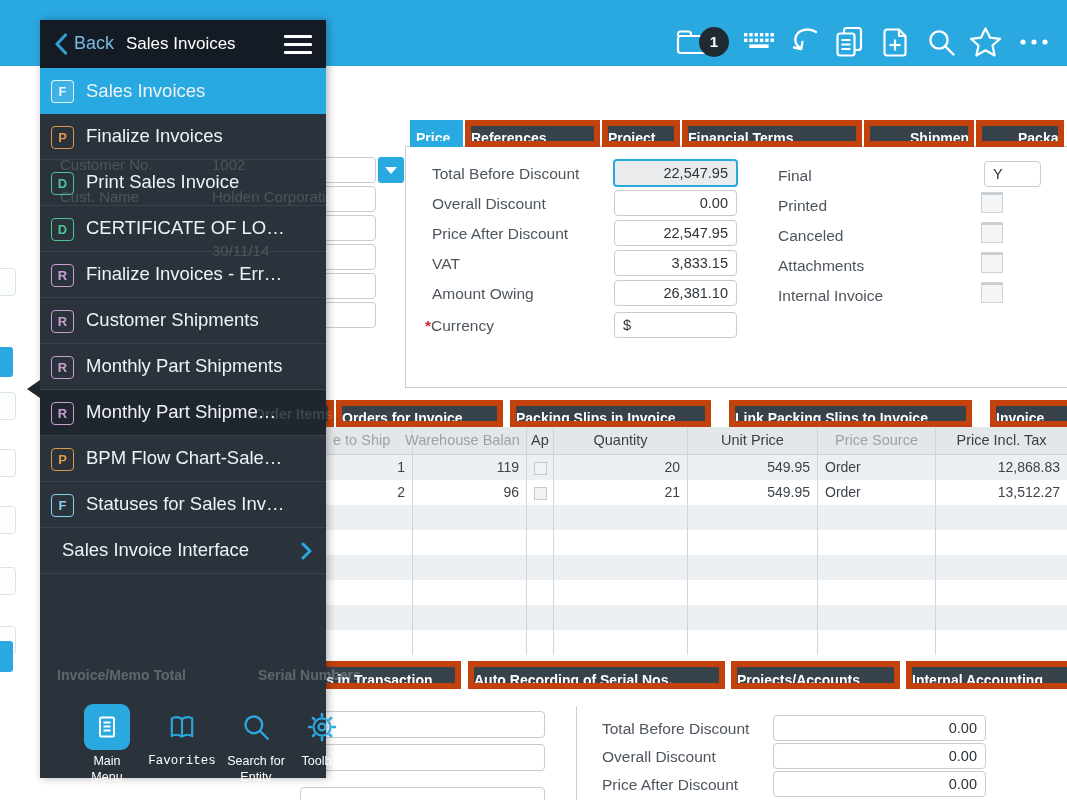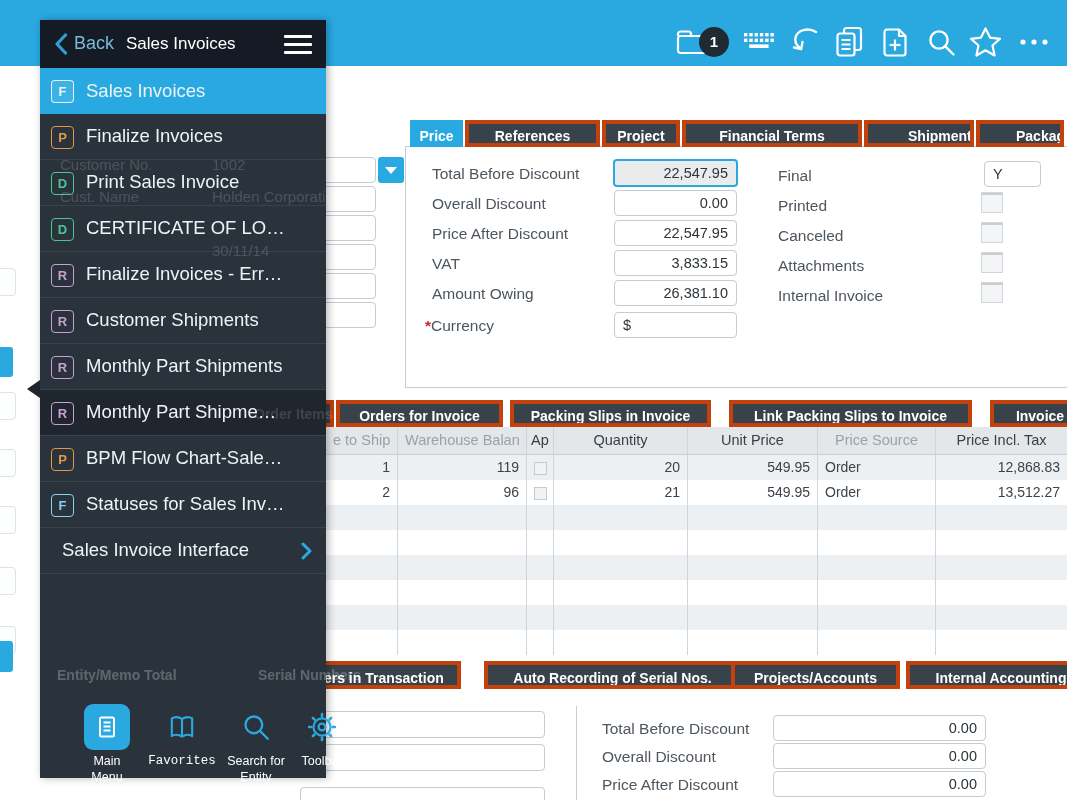--- a/index.html
+++ b/index.html
@@ -41,22 +41,22 @@
   .tool{position:absolute;top:24px;text-align:center;cursor:pointer;}
   .tool .lab{color:#ffffff;font-size:12.5px;line-height:1.25;margin-top:4px;white-space:pre-line;}
   .tool-iconbox{width:46px;height:46px;margin:0 auto;border-radius:9px;display:flex;align-items:center;justify-content:center;}
   .tool-iconbox.blue{background:#2aa9e1;}
 
   
   .ghost{position:absolute;color:rgba(255,255,255,0.16);font-size:15px;white-space:nowrap;pointer-events:none;z-index:31;}
   .ghost.tabg{color:rgba(255,255,255,0.25);font-weight:bold;font-size:14px;}
 
   
-  .tab{position:absolute;height:27px;background:#37424b;border:4px solid #c2410c;box-sizing:border-box;
-       color:#fff;font-size:14px;font-weight:bold;text-align:center;line-height:25px;cursor:pointer;
+  .tab{position:absolute;height:27px;background:#37424b;border:6px solid #c2410c;box-sizing:border-box;
+       color:#fff;font-size:14px;font-weight:bold;text-align:left;line-height:25px;cursor:pointer;
        white-space:nowrap;overflow:hidden;}
   .tab.active{background:#29a9e2;border-color:#29a9e2;}
 
   
   .inp{position:absolute;box-sizing:border-box;height:26px;background:#fff;border:1px solid #c6ccd2;
        border-radius:4px;font-family:"Liberation Sans",sans-serif;font-size:14.5px;color:#2d3439;
        text-align:right;padding:0 8px;outline:none;}
   .inp.left{text-align:left;}
   .inp.focused{border:2px solid #2aa9e1;background:#e9ebec;}
   .flabel{position:absolute;color:#4d555d;font-size:15.5px;white-space:nowrap;}
@@ -70,21 +70,21 @@
 
   
   .table{position:absolute;left:326px;top:427px;width:741px;height:229px;}
   .hrow{position:absolute;left:0;top:0;width:741px;height:28px;background:#e3e7ea;border-bottom:1px solid #c9cfd4;box-sizing:border-box;}
   .trow{position:absolute;left:0;width:741px;height:25px;}
   .bg-g{background:#edf0f2;} .bg-w{background:#ffffff;}
   .tc{position:absolute;top:0;height:100%;box-sizing:border-box;border-right:1px solid #cfd5da;
       font-size:14px;color:#3c434a;line-height:25px;padding:0 7px;white-space:nowrap;overflow:hidden;}
   .hrow .tc{line-height:27px;font-size:14.5px;}
   .hgray{color:#99a2aa;} .hdark{color:#394046;}
-  .c0{left:0;width:72px;} .c1{left:72px;width:129px;} .c2{left:201px;width:27px;padding:0;}
+  .c0{left:0;width:87px;} .c1{left:72px;width:129px;} .c2{left:201px;width:27px;padding:0;}
   .c3{left:228px;width:134px;} .c4{left:362px;width:130px;} .c5{left:492px;width:118px;}
   .c6{left:610px;width:131px;border-right:none;}
   .tr-r{text-align:right;} .tr-c{text-align:center;}
   .cbx-sm{width:11px;height:11px;background:#f0f2f4;border:1px solid #c3cad0;margin:7px auto 0 auto;cursor:pointer;}
 
   .divider-v{position:absolute;width:1px;background:#c9ced3;}
   .frag{position:absolute;border:1px solid #dde2e6;background:#fdfefe;border-radius:4px;}
   .frag-blue{position:absolute;background:#2aa9e1;border-radius:0 3px 3px 0;}
   svg{display:block;}
 </style>
@@ -309,21 +309,21 @@
           <div class="tc c2"></div>
           <div class="tc c3"></div>
           <div class="tc c4"></div>
           <div class="tc c5"></div>
           <div class="tc c6"></div>
         </div>
       </div>
   </div>
 
   <div class="tab" style="left:225px;top:661px;width:236px;height:28px;line-height:26px;z-index:1;">Serial Numbers in Transaction</div>
-  <div class="tab" style="left:468px;top:661px;width:257px;height:28px;line-height:26px;z-index:5;margin-left:16px;">Auto Recording of Serial Nos.</div>
+  <div class="tab" style="left:468px;top:661px;width:257px;height:28px;line-height:26px;z-index:5;">Auto Recording of Serial Nos.</div>
   <div class="tab" style="left:731px;top:661px;width:169px;height:28px;line-height:26px;z-index:5;">Projects/Accounts</div>
   <div class="tab" style="left:906px;top:661px;width:190px;height:28px;line-height:26px;z-index:5;">Internal Accounting</div>
 
   <input class="inp abs" style="left: 300px; top: 711px; width: 245px; height: 27px; z-index: 1;" readonly="">
   <input class="inp abs" style="left: 300px; top: 744px; width: 245px; height: 27px; z-index: 1;" readonly="">
   <input class="inp abs" style="left: 300px; top: 787px; width: 245px; height: 27px; z-index: 1;" readonly="">
   <div class="divider-v" style="left:576px;top:706px;height:94px;z-index:5;"></div>
 
   <div class="flabel" style="left:602px;top:720px;z-index:5;">Total Before Discount</div>
   <input class="inp" style="position: absolute; left: 773px; top: 715px; width: 213px; z-index: 5;" value="0.00">
@@ -396,21 +396,21 @@
           </svg>
       </div>
     </div>
 
     <div class="ghost" style="left:20px;top:136px;">Customer No.</div>
     <div class="ghost" style="left:172px;top:136px;">1002</div>
     <div class="ghost" style="left:20px;top:168px;">Cust. Name</div>
     <div class="ghost" style="left:172px;top:168px;">Holden Corporation</div>
     <div class="ghost" style="left:172px;top:222px;">30/11/14</div>
     <div class="ghost tabg" style="left:214px;top:386px;color:rgba(255,255,255,0.14);">Order Items</div>
-    <div class="ghost tabg" style="left:17px;top:647px;">Entity/Memo Total</div>
+    <div class="ghost tabg" style="left:17px;top:647px;">Invoice/Memo Total</div>
     <div class="ghost tabg" style="left:218px;top:647px;">Serial Numbers</div>
 
     <div class="sb-tools">
       <div class="tool" style="left:24px;width:86px;">
         <div class="tool-iconbox blue">
           <svg width="28" height="28" viewBox="0 0 28 28" fill="none" stroke="#fff" stroke-width="2">
             <rect x="7" y="4.5" width="14" height="19" rx="1.5"></rect>
             <line x1="10.5" y1="9.5" x2="17.5" y2="9.5"></line>
               <line x1="10.5" y1="13.5" x2="17.5" y2="13.5"></line>
               <line x1="10.5" y1="17.5" x2="17.5" y2="17.5"></line>

